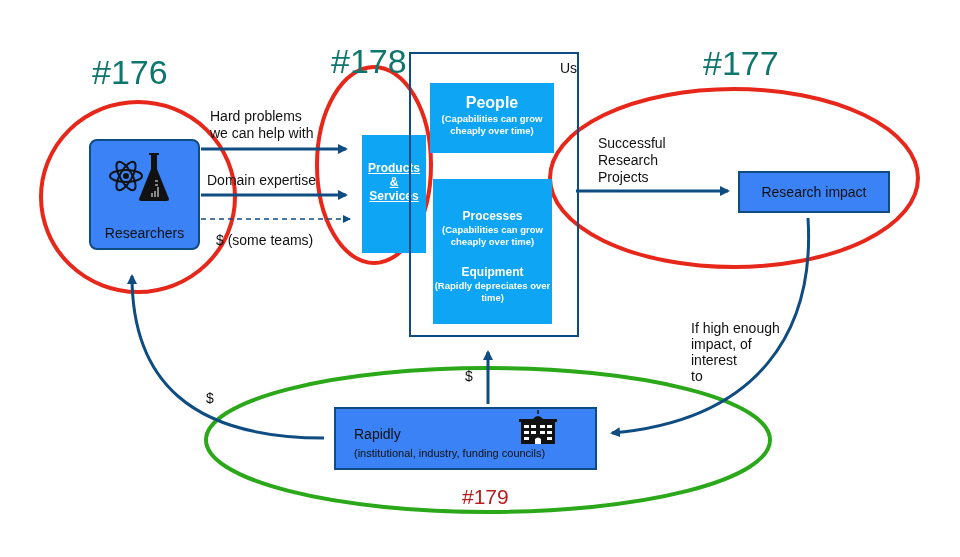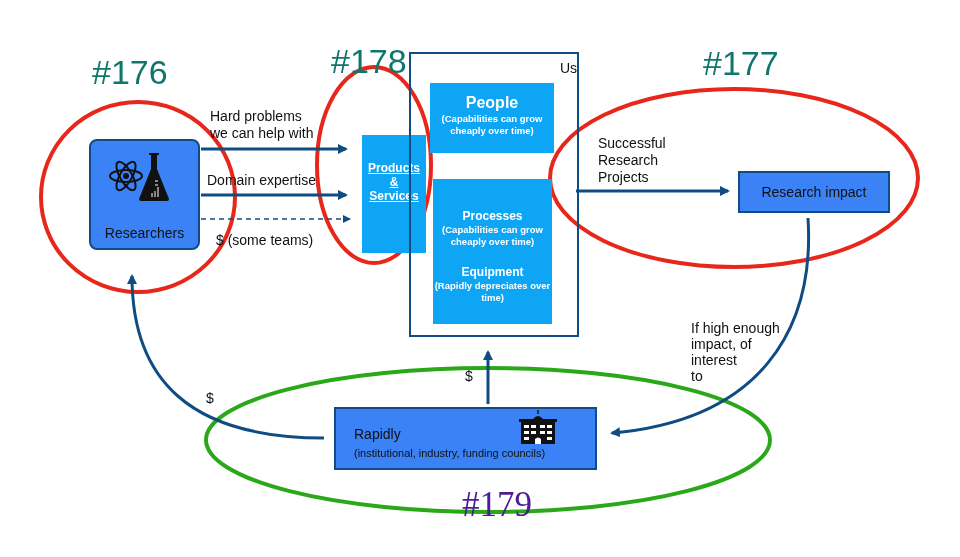--- a/index.html
+++ b/index.html
@@ -1,20 +1,20 @@
 <!DOCTYPE html>
 <html><head>
   <meta charset="utf-8">
   <style>
     html, body { margin: 0; padding: 0; background: #ffffff; }
     body { width: 960px; height: 557px; position: relative; overflow: hidden; font-family: "Liberation Sans", sans-serif; color: #111; }
     #canvas { position: absolute; left: 0; top: 0; width: 960px; height: 557px; }
     .abs { position: absolute; }
     .tag-red { color: #0f766e; font-size: 34px; }
-    .tag-green { color: #4c1d95; font-size: 35px; font-family: Liberation Serif, serif; }
+    .tag-green { color: #b91c1c; font-size: 21px; }
     .box { position: absolute; border: 2.5px solid #0f4c81; background: #3b82f6; box-sizing: border-box; }
     .blue-block { position: absolute; background: #0ea5f5; color: #fff; text-align: center; box-sizing: border-box; font-weight: bold; }
     .lbl { font-size: 14px; line-height: 17px; position: absolute; }
     .small-b { font-size: 9.5px; line-height: 12px; font-weight: bold; }
   </style>
 </head>
 <body>
 
 <svg id="canvas" width="960" height="557" viewBox="0 0 960 557">
   <defs>

